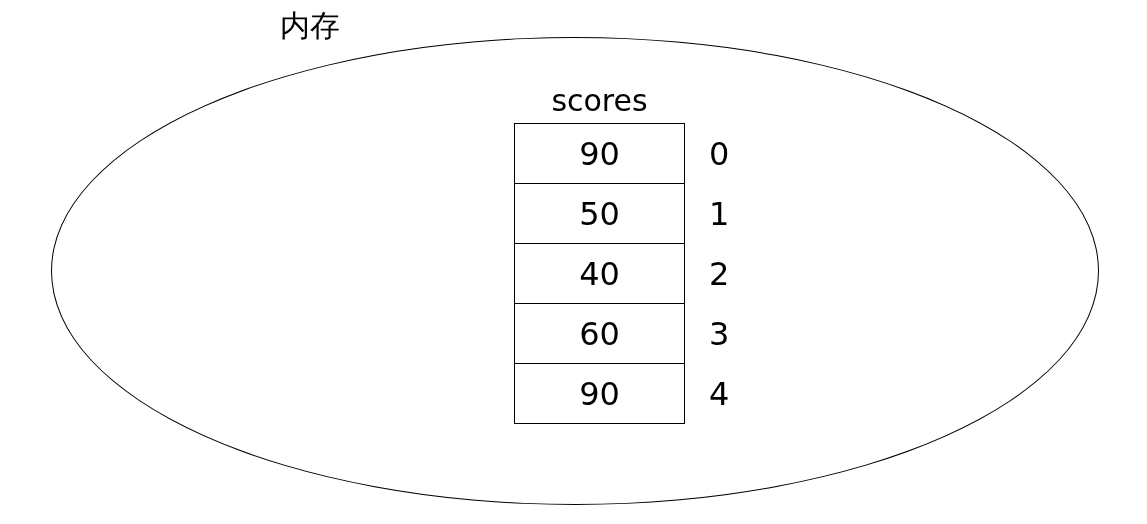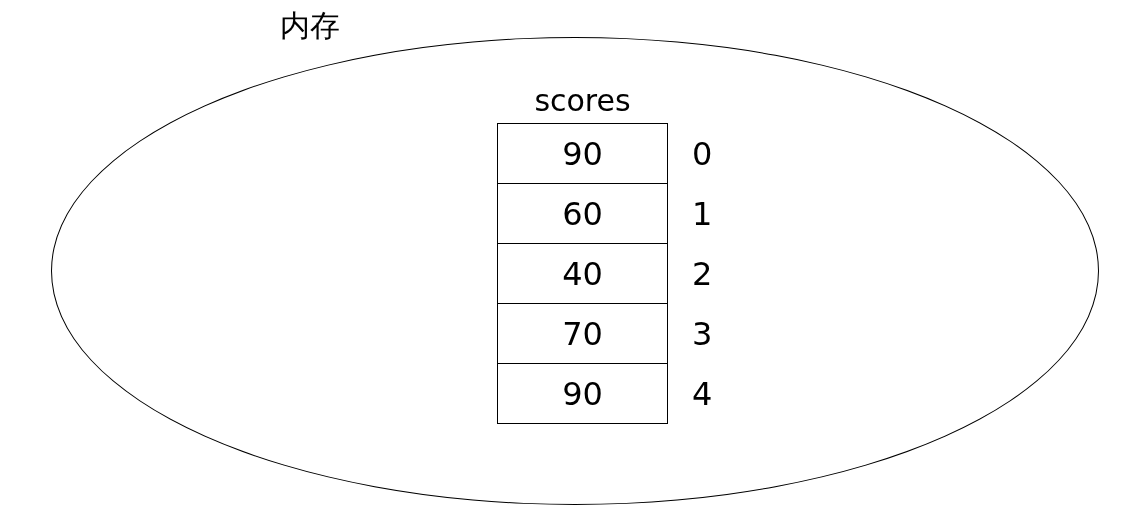--- a/index.html
+++ b/index.html
@@ -31,21 +31,21 @@
     position: absolute;
     left: 280px;
     top: 8px;
     font-size: 30px;
     line-height: 36px;
     color: #000000;
     white-space: nowrap;
   }
   .array-wrap {
     position: absolute;
-    left: 472px;
+    left: 489px;
     top: 82px;
     padding-left: 25px;
   }
   .array-label {
     width: 171px;
     height: 38px;
     line-height: 38px;
     text-align: center;
     font-size: 30px;
     margin-bottom: 3px;
@@ -96,31 +96,31 @@
     <div class="array-label">scores</div>
 
     <div class="array-rows">
 
       <div class="array-row">
         <div class="array-cell">90</div>
         <div class="array-index">0</div>
       </div>
 
       <div class="array-row">
-        <div class="array-cell">60</div>
+        <div class="array-cell">50</div>
         <div class="array-index">1</div>
       </div>
 
       <div class="array-row">
         <div class="array-cell">40</div>
         <div class="array-index">2</div>
       </div>
 
       <div class="array-row">
-        <div class="array-cell">70</div>
+        <div class="array-cell">60</div>
         <div class="array-index">3</div>
       </div>
 
       <div class="array-row">
         <div class="array-cell">90</div>
         <div class="array-index">4</div>
       </div>
 
     </div>
   </div>

